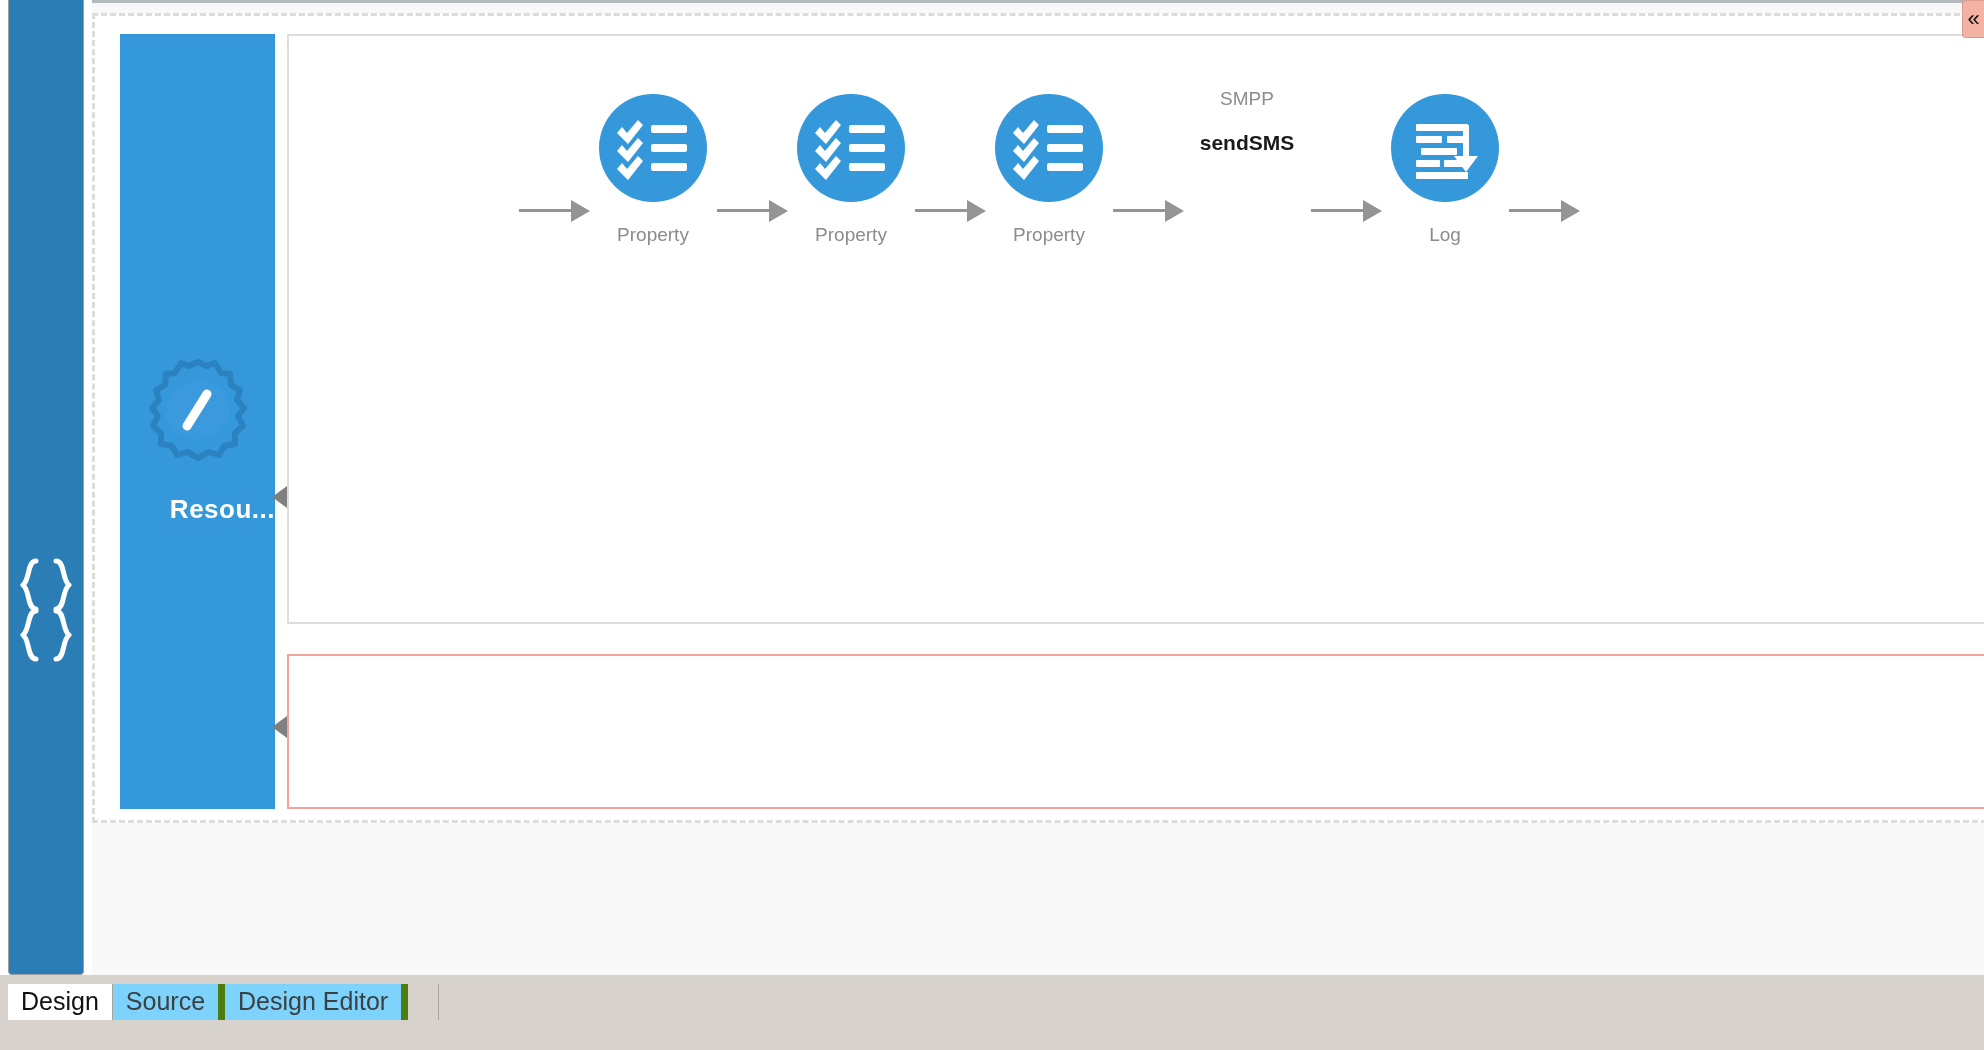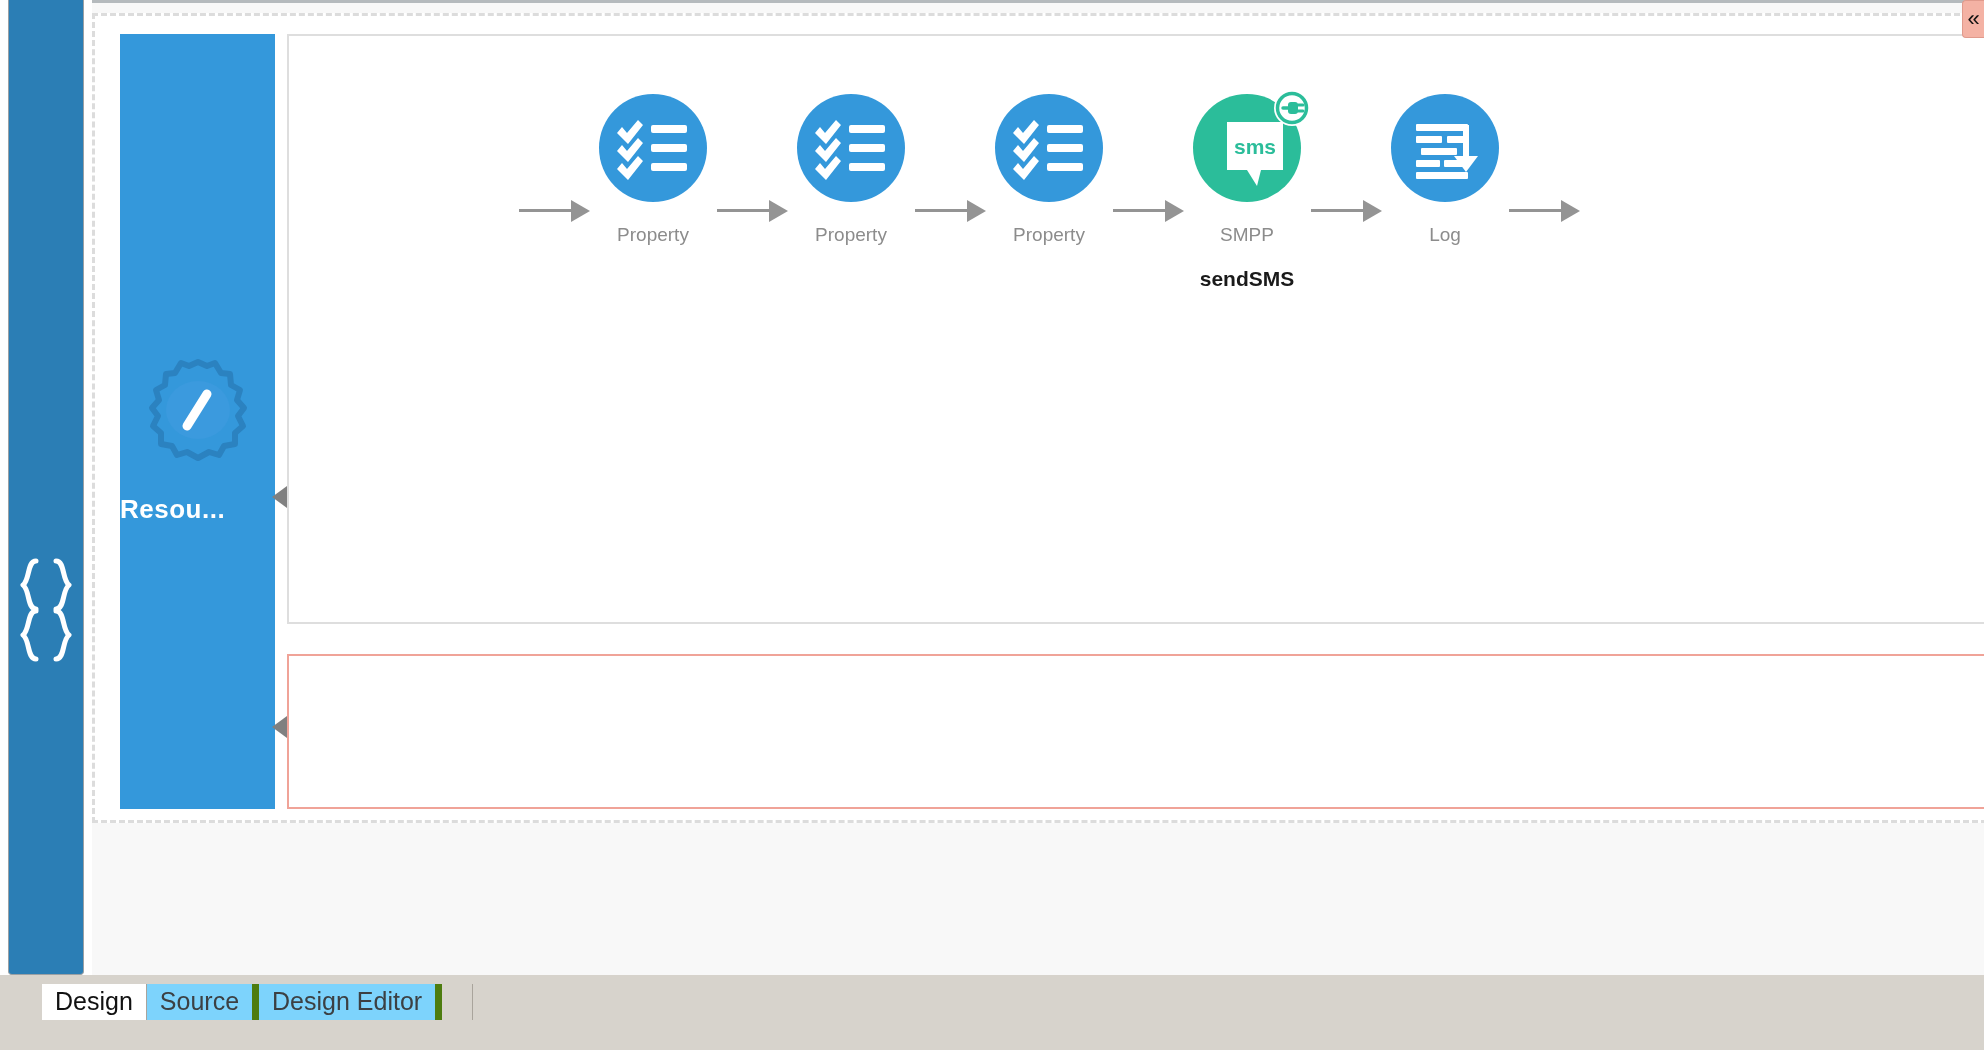--- a/index.html
+++ b/index.html
@@ -84,21 +84,21 @@
     top: 320px;
     transform: translateX(-50%);
     width: 118px;
     height: 118px;
   }
   #resource-label {
     position: absolute;
     left: 0;
     right: 0;
     top: 460px;
-    text-align: left;
+    text-align: right;
     color: #ffffff;
     font-size: 26px;
     font-weight: bold;
     letter-spacing: 0.5px;
     user-select: none;
   }
 
   
   #in-sequence {
     position: absolute;
@@ -244,21 +244,20 @@
     border-right: 7px solid #4d7c0f;
     display: flex;
     align-items: center;
     box-sizing: border-box;
     user-select: none;
   }
   .tab.active {
     background: #ffffff;
     color: #111111;
     border-right: 1px solid #a9a49c;
-    margin-left: 34px;
   }
   #tab-spacer {
     width: 30px;
     border-right: 1px solid #a9a49c;
   }
 </style>
 </head>
 <body>
 
 <div id="root">
@@ -369,33 +368,20 @@
             <div class="node-label">Property</div>
             <div class="node-name empty"></div>
           </div>
 
           <div class="flow-arrow">
             <div class="line"></div>
               <div class="head"></div>
           </div>
 
           <div class="node">
-            <div class="node-circle green">
-              <svg width="128" height="118" viewBox="0 0 128 118" style="position:absolute; left:-2px; top:-12px;">
-
-                <path d="M36 40 h56 v48 h-22 l-4 16 l-10 -16 h-20 z" fill="#ffffff"></path>
-                <text x="64" y="72" fill="#2bbd9a" font-family="'Liberation Sans', sans-serif" font-size="21" font-weight="bold" text-anchor="middle">sms</text>
-
-                <circle cx="101" cy="26" r="18" fill="#ffffff"></circle>
-                <circle cx="101" cy="26" r="14.5" fill="none" stroke="#2bbd9a" stroke-width="3.5"></circle>
-                <path d="M92 26 h6" stroke="#2bbd9a" stroke-width="3.5" stroke-linecap="round"></path>
-                <rect x="97" y="20" width="10" height="12" rx="3" fill="#2bbd9a"></rect>
-                <path d="M107 23 h5 M107 29 h5" stroke="#2bbd9a" stroke-width="3.2" stroke-linecap="round"></path>
-              </svg>
-            </div>
             <div class="node-label">SMPP</div>
             <div class="node-name">sendSMS</div>
           </div>
 
           <div class="flow-arrow">
             <div class="line"></div>
               <div class="head"></div>
           </div>
 
           <div class="node">

